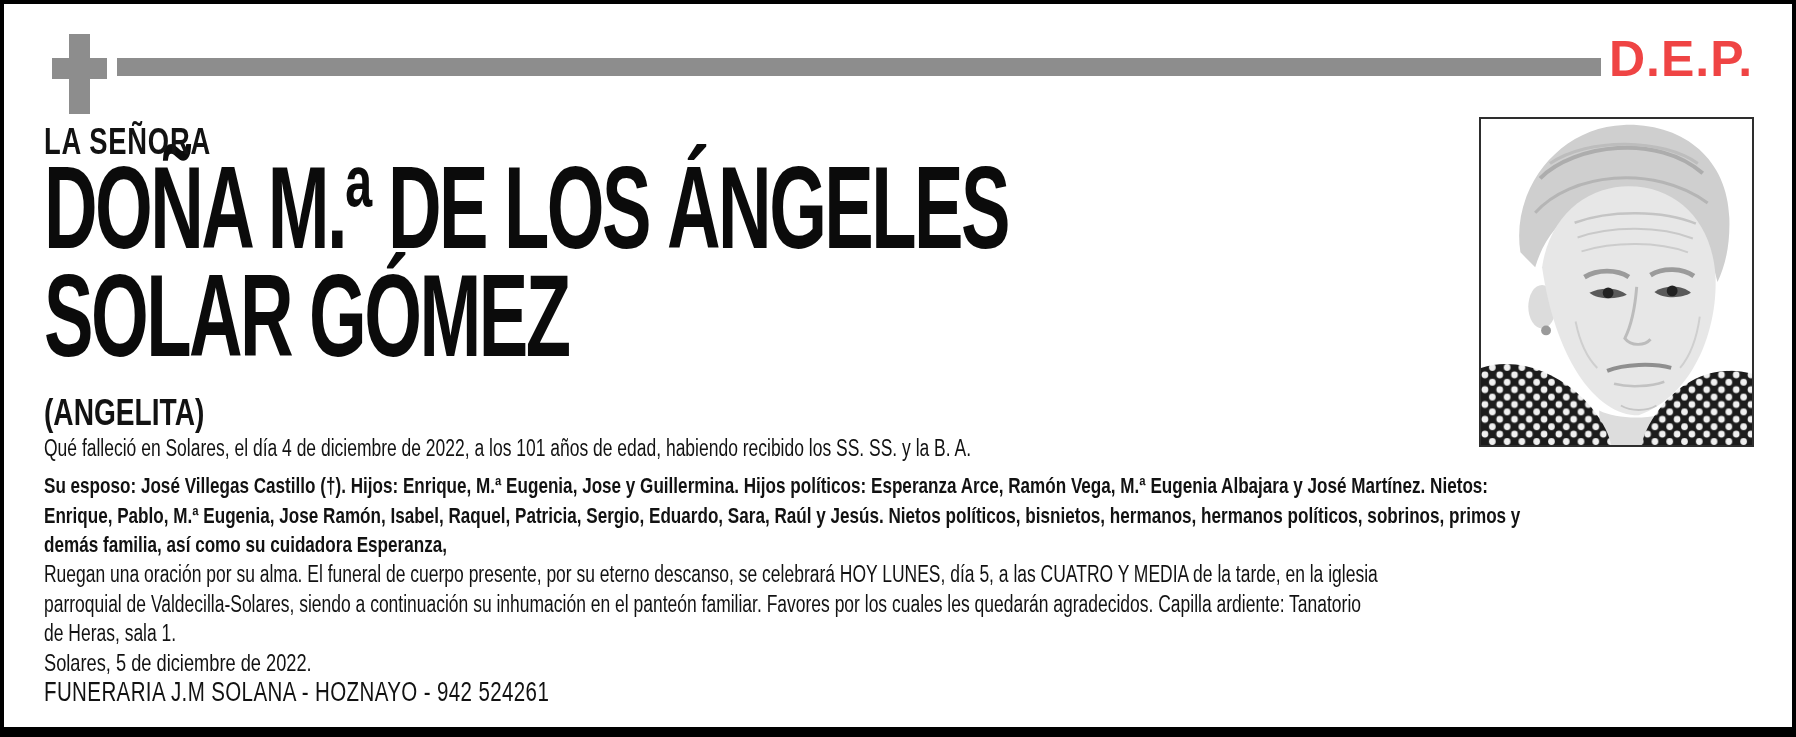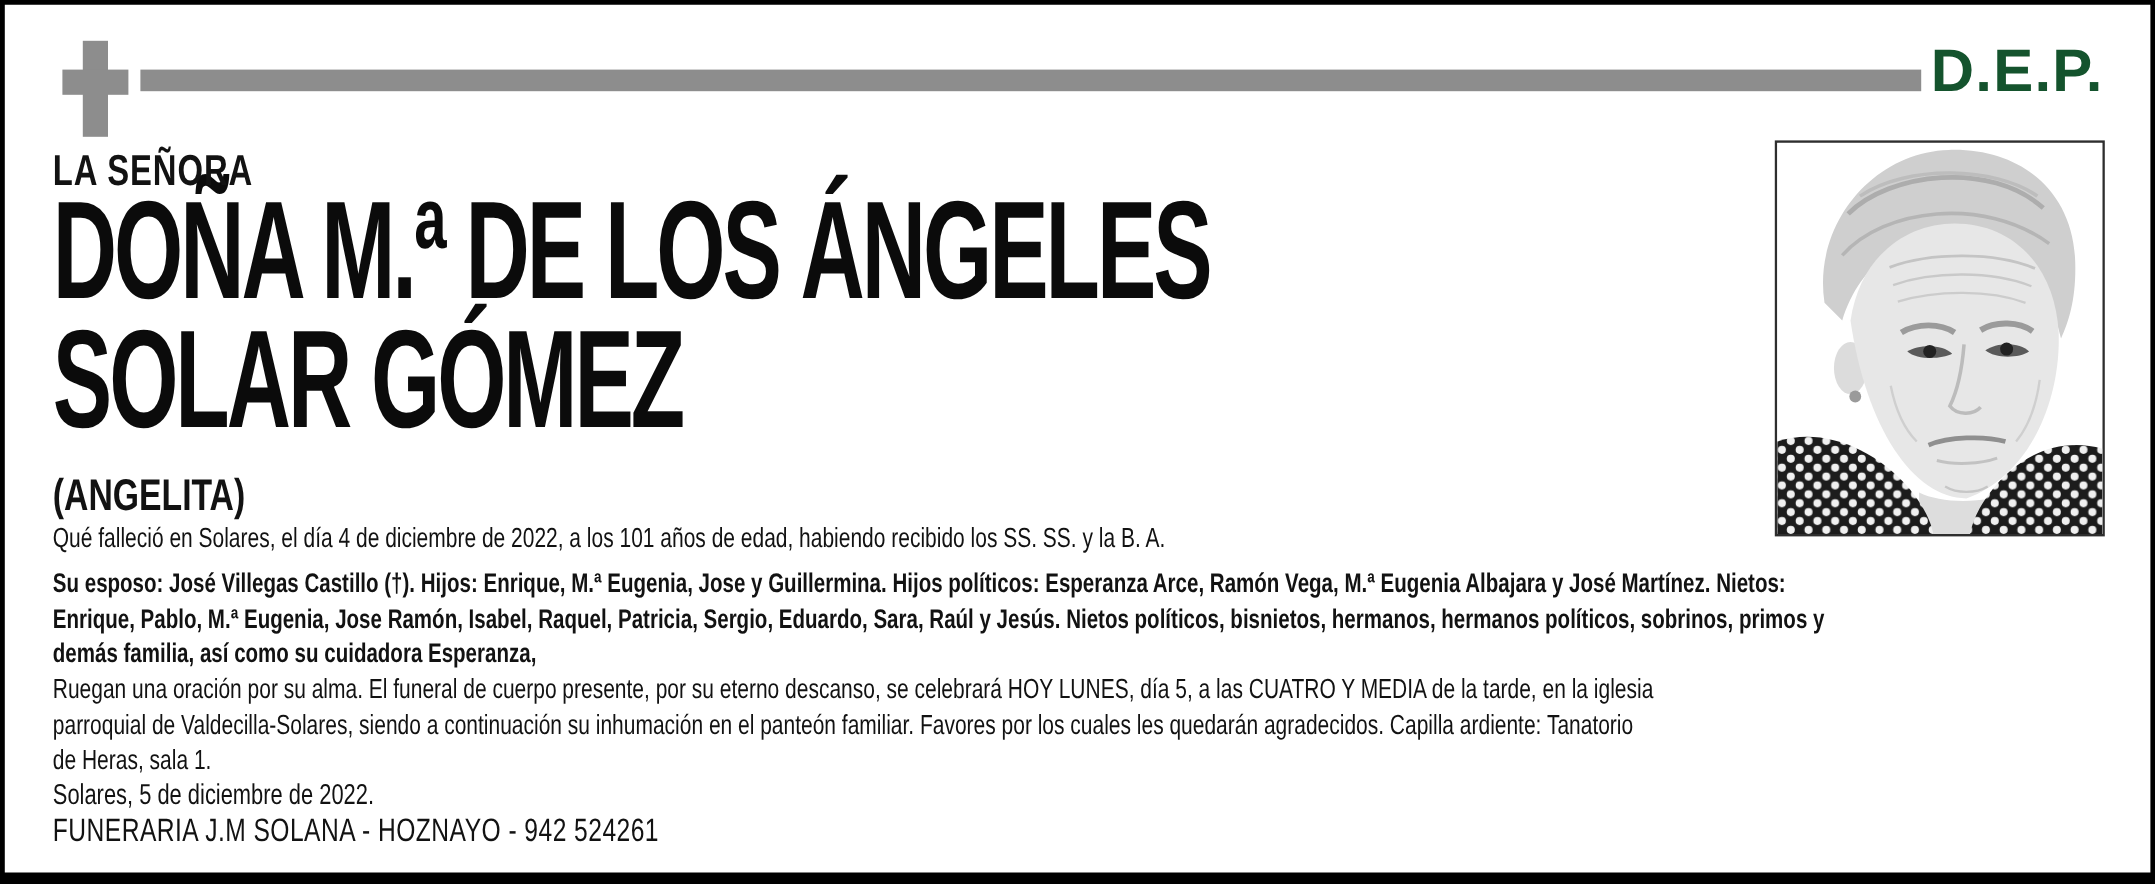--- a/index.html
+++ b/index.html
@@ -14,21 +14,21 @@
     font-family:"Liberation Sans", sans-serif;
     color:#121212;
   }
   
   .cross { position:absolute; left:48px; top:30px; width:55px; height:80px; }
   .cross .v { position:absolute; left:17px; top:0; width:21px; height:80px; background:#8d8d8d; }
   .cross .h { position:absolute; left:0; top:24px; width:55px; height:21px; background:#8d8d8d; }
   .topbar { position:absolute; left:113px; top:54px; width:1484px; height:18px; background:#8d8d8d; }
   .dep {
     position:absolute; left:1605px; top:26px;
-    font-size:50px; font-weight:bold; color:#14532d; letter-spacing:1px;
+    font-size:50px; font-weight:bold; color:#ef4444; letter-spacing:1px;
   }
   
   .photo {
     position:absolute; left:1475px; top:113px; width:275px; height:330px;
     box-sizing:border-box; border:2px solid #2e2e2e; background:#ffffff;
   }
   .photo svg { display:block; width:100%; height:100%; }
   
   .title {
     position:absolute; left:40px; top:150px;

